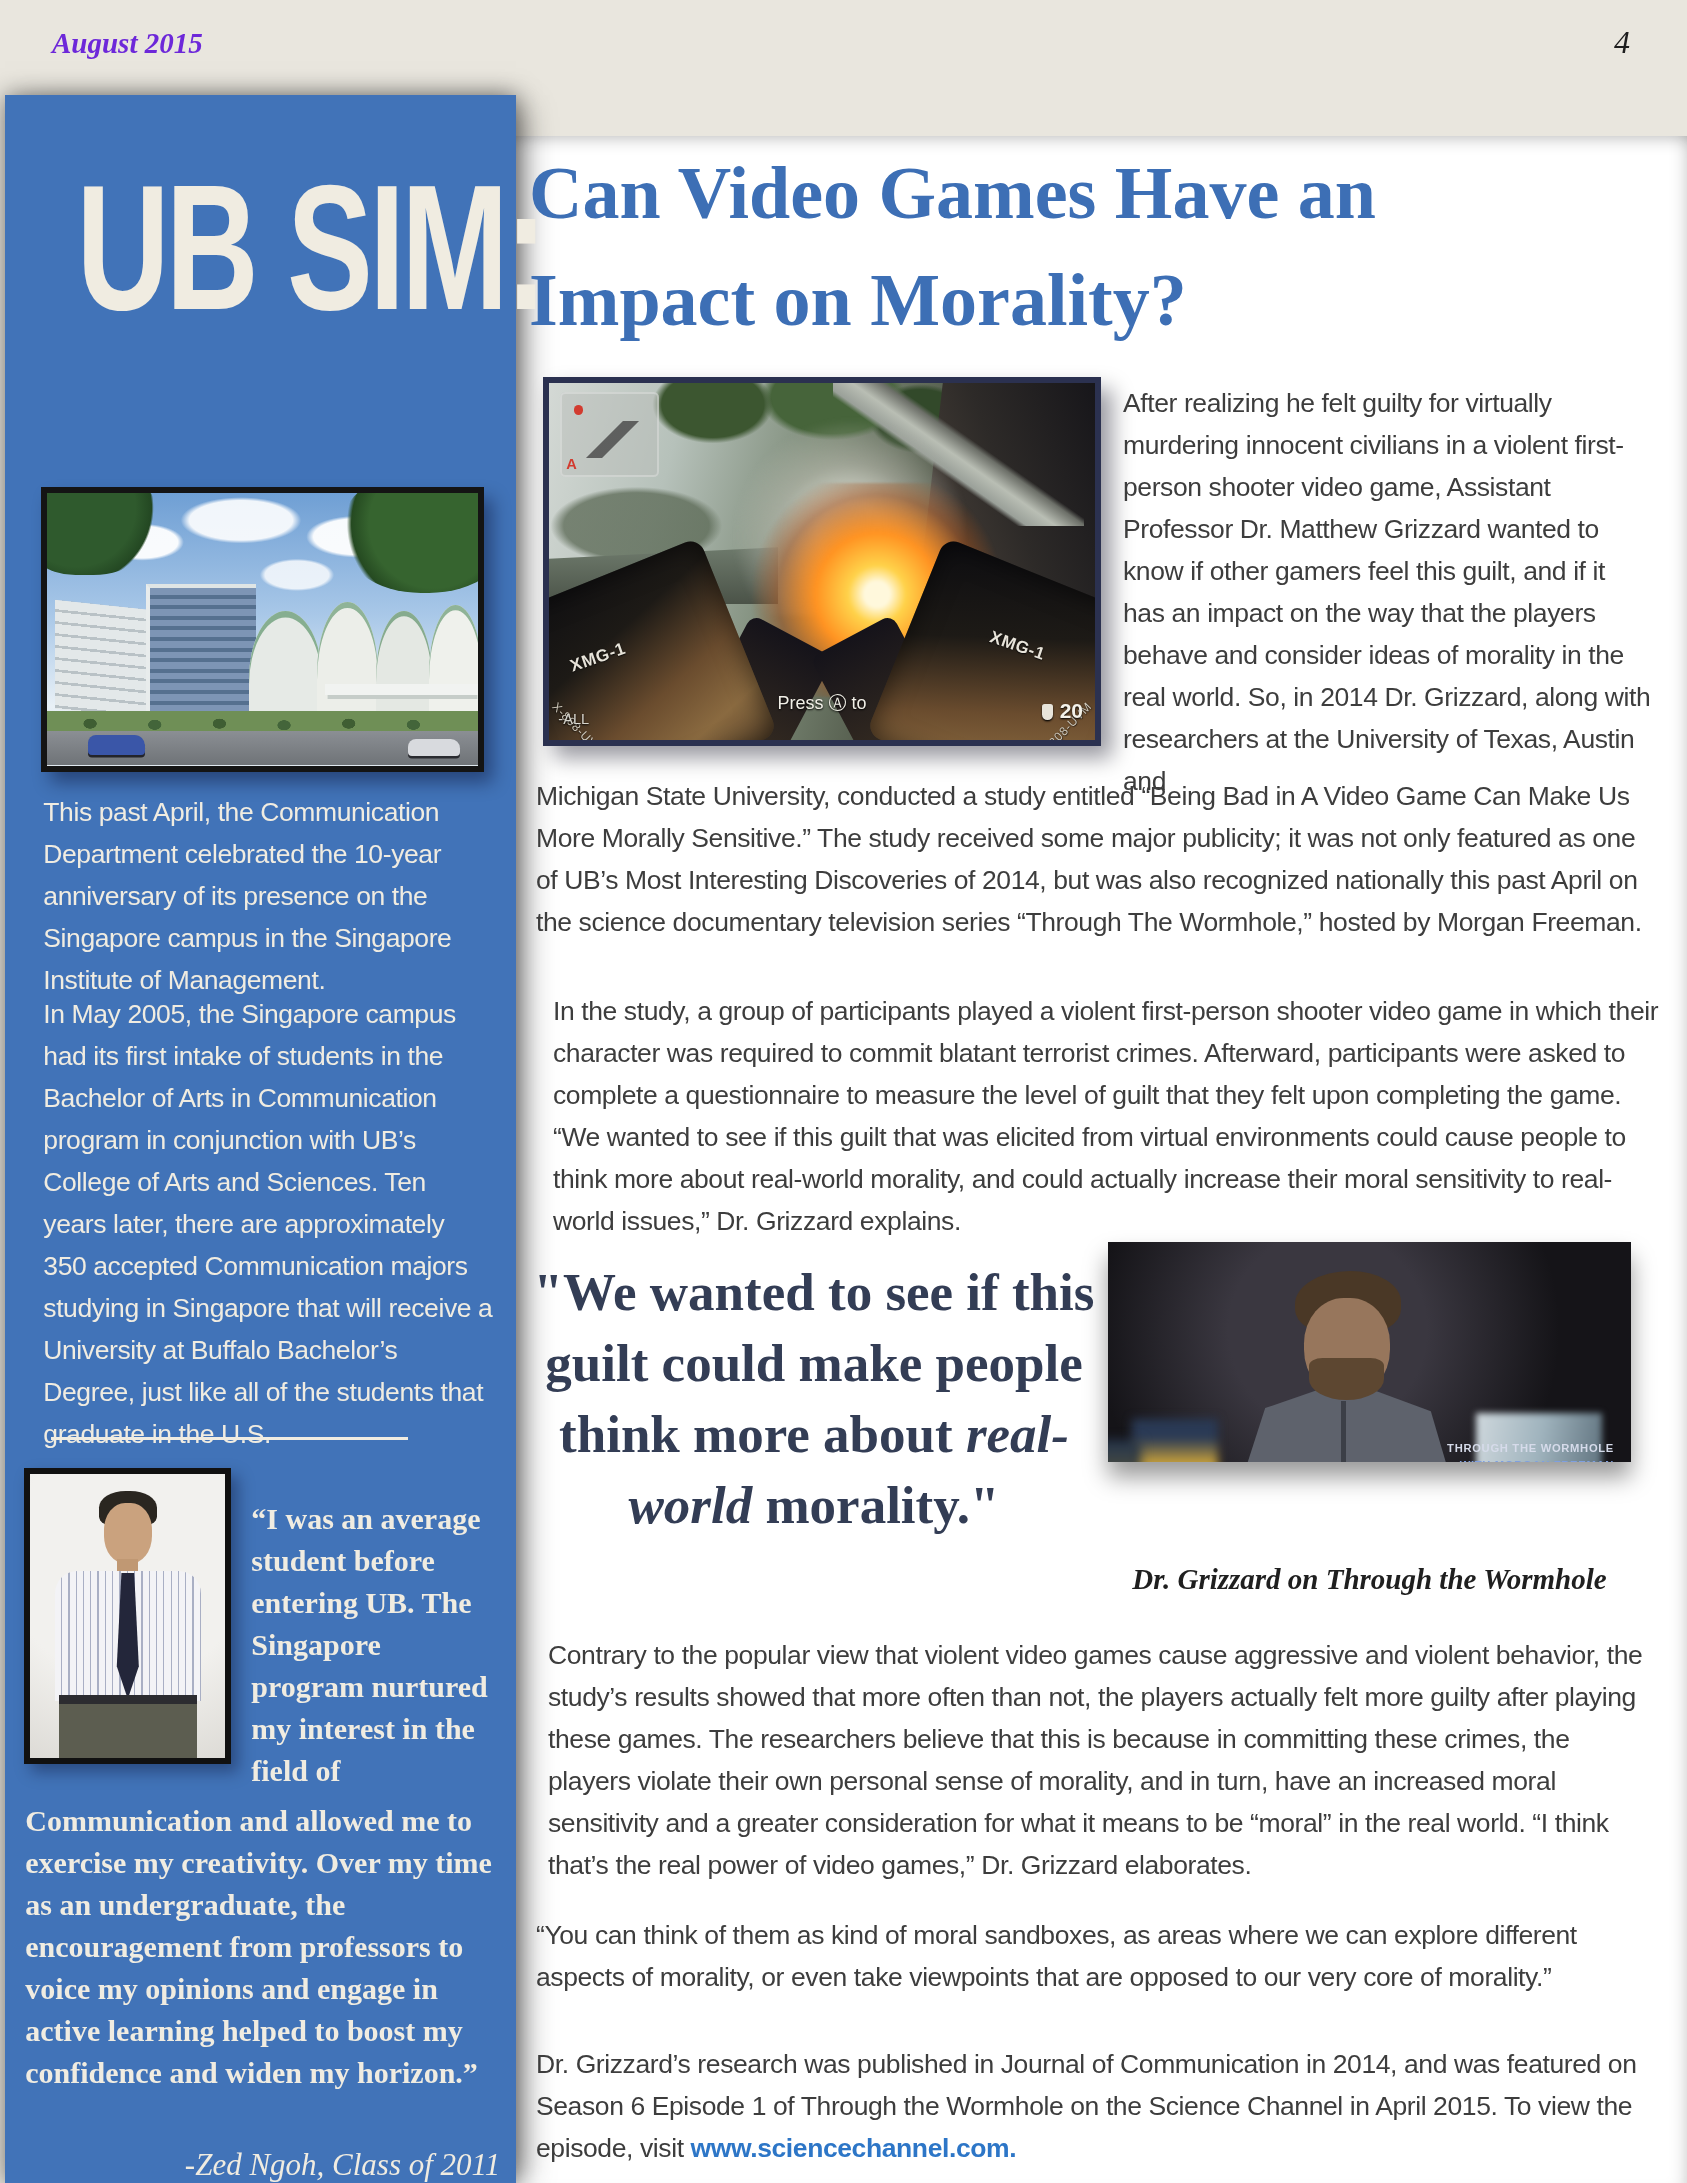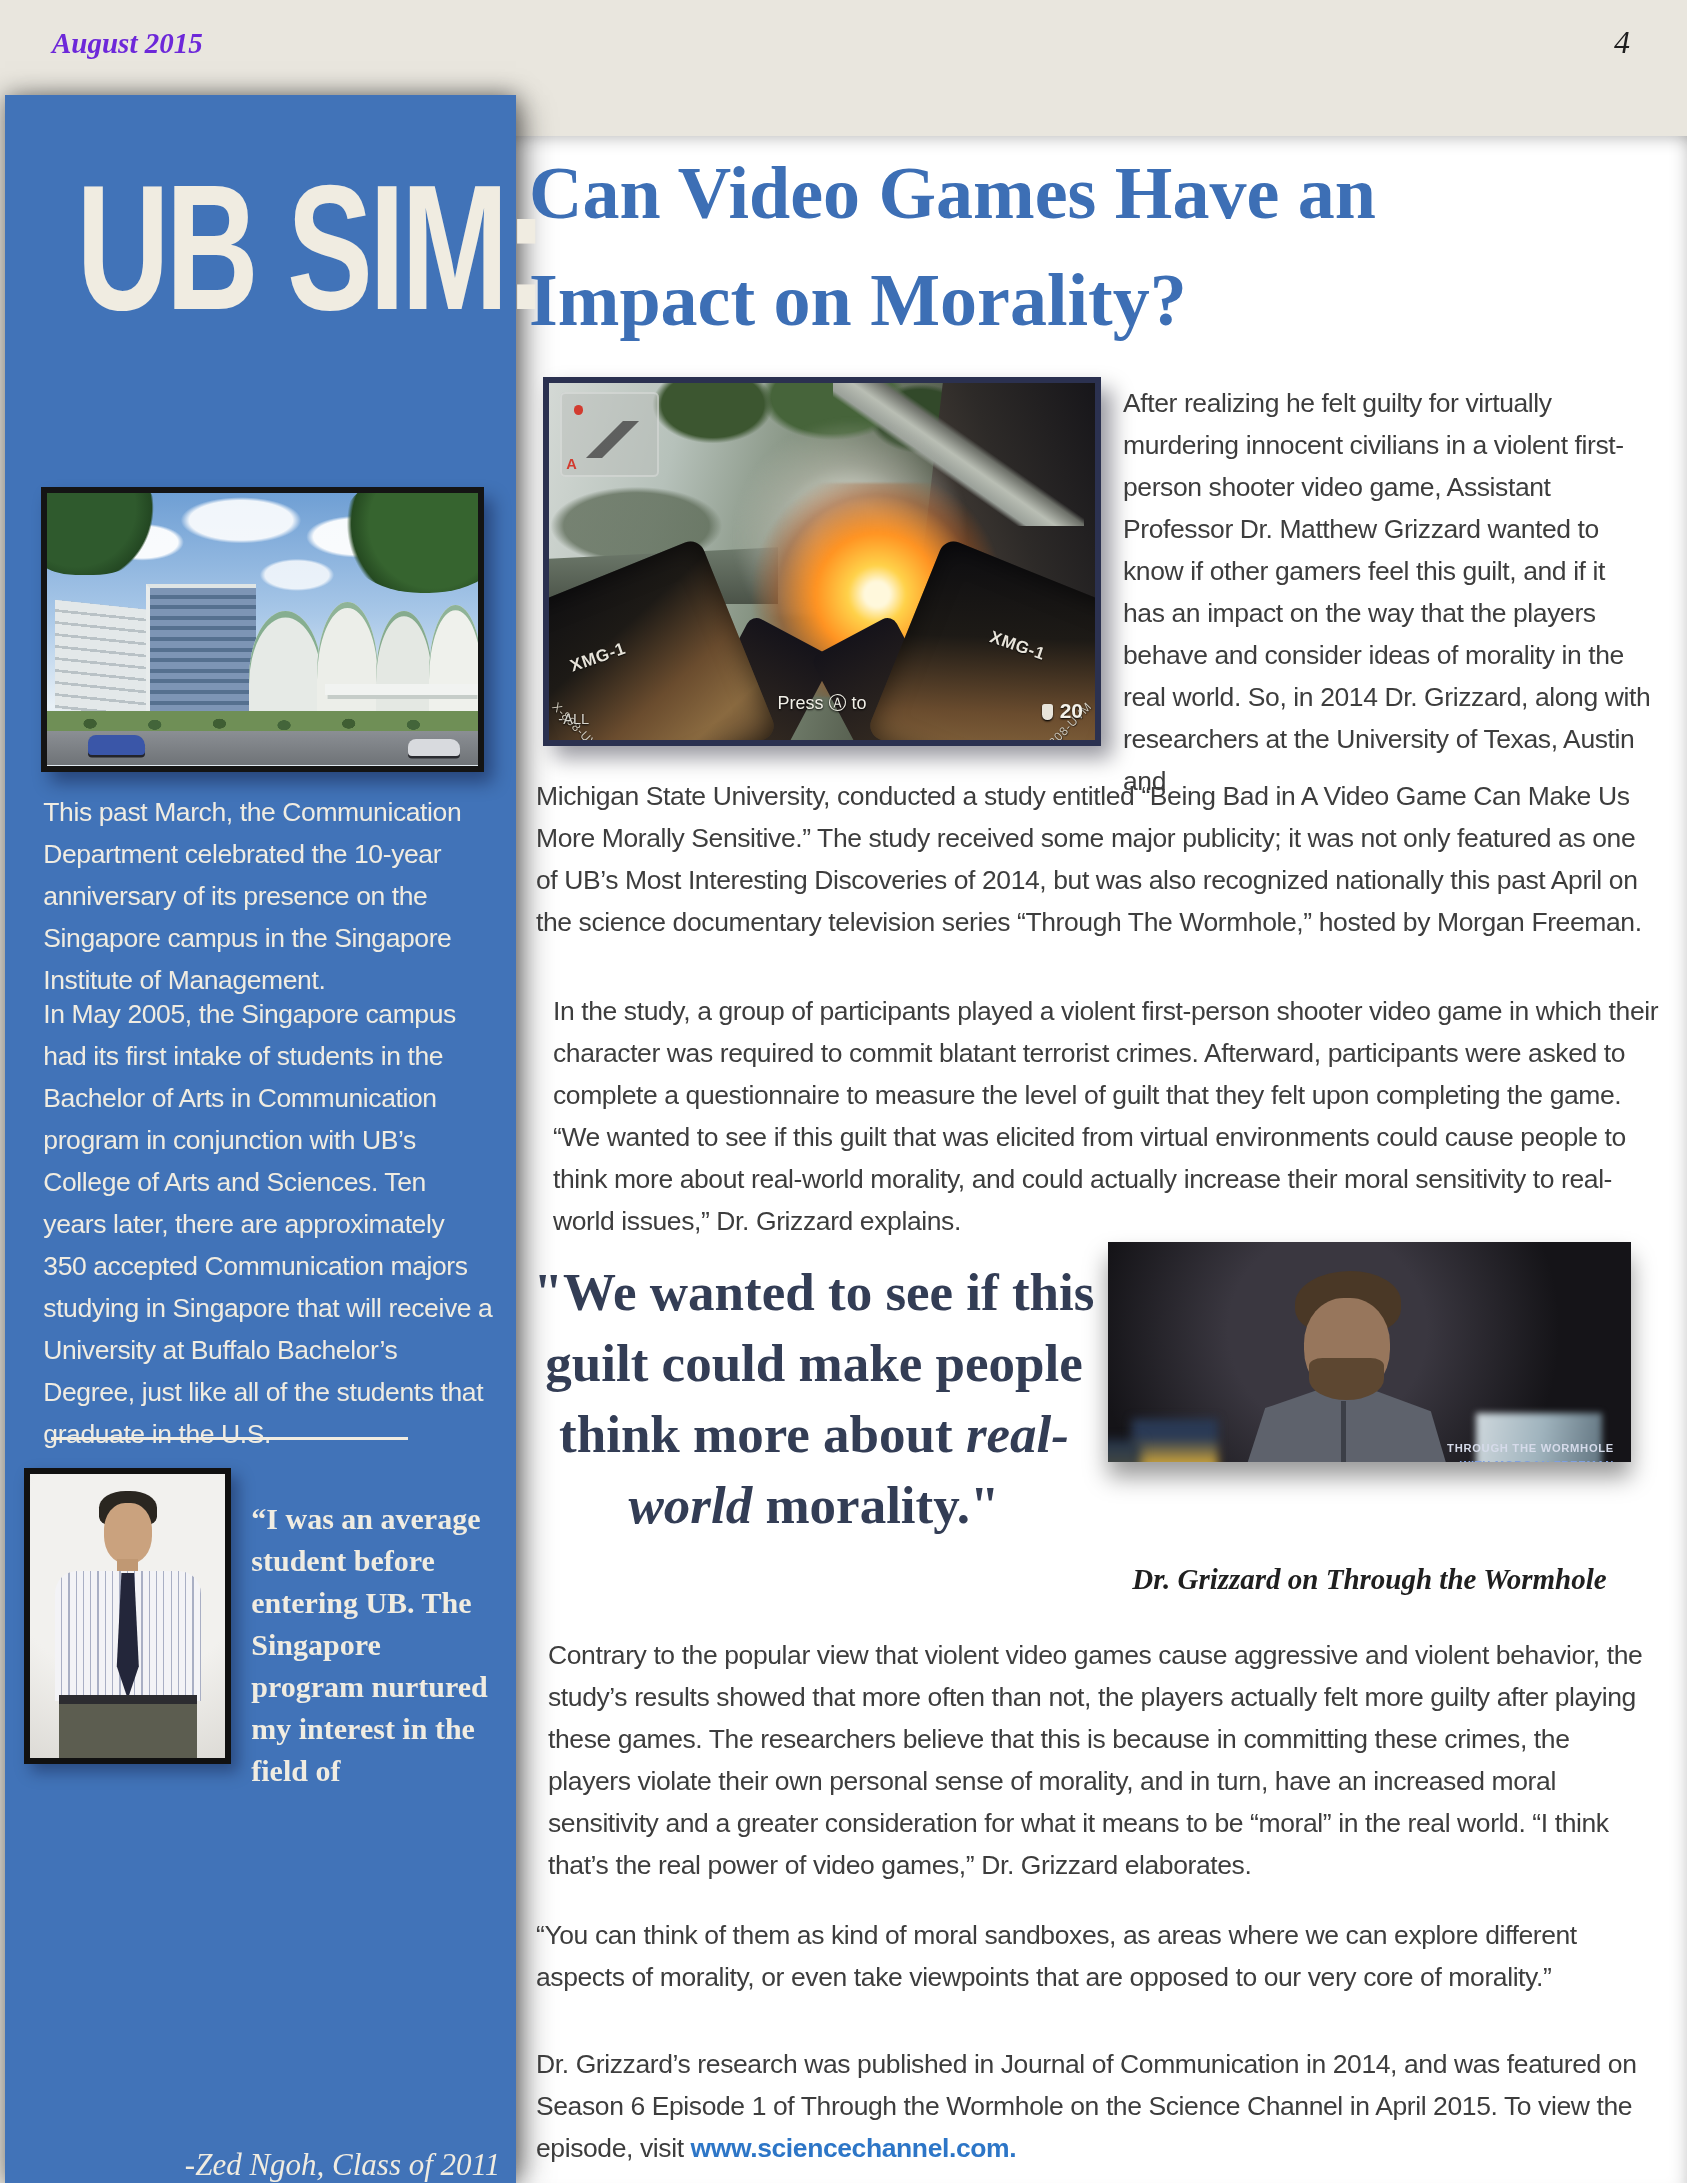--- a/index.html
+++ b/index.html
@@ -278,37 +278,38 @@
       <div class="campus-bldg-arch3"></div>
       <div class="campus-skybridge"></div>
       <div class="campus-lawn"></div>
       <div class="campus-road"></div>
       <div class="campus-car-blue"></div>
       <div class="campus-car-white"></div>
       <div class="campus-tree-left"></div>
       <div class="campus-tree-right"></div>
     </div>
 
-    <div class="sidebar-para" style="top:696px;">This past March, the Communication Department celebrated the 10-year anniversary of its presence on the Singapore campus in the Singapore Institute of Management.</div>
+    <div class="sidebar-para" style="top:696px;">This past April, the Communication Department celebrated the 10-year anniversary of its presence on the Singapore campus in the Singapore Institute of Management.</div>
     <div class="sidebar-para" style="top:898px;">In May 2005, the Singapore campus had its first intake of students in the Bachelor of Arts in Communication program in conjunction with UB’s College of Arts and Sciences.  Ten years later, there are approximately 350 accepted Communication majors studying in Singapore that will receive a University at Buffalo Bachelor’s Degree, just like all of the students that graduate in the U.S.</div>
 
     <div class="sidebar-divider"></div>
 
     <div class="zed-photo">
       <div class="zed-bg"></div>
       <div class="zed-hair"></div>
       <div class="zed-face"></div>
       <div class="zed-neck"></div>
       <div class="zed-shirt"></div>
       <div class="zed-tie"></div>
       <div class="zed-belt"></div>
       <div class="zed-pants"></div>
     </div>
 
     <div class="sidebar-quote quote-narrow">“I was an average student before entering UB.  The Singapore program nurtured my interest in the field of</div>
+    <div class="sidebar-quote quote-wide">Communication and allowed me to exercise my creativity.  Over my time as an undergraduate, the encouragement from professors to voice my opinions and engage in active learning helped to boost my confidence and widen my horizon.”</div>
 
     <div class="sidebar-attribution">-Zed Ngoh, Class of 2011 Valedictorian</div>
   </div>
 
   <div class="article-title">
     <div>Can Video Games Have an</div>
     <div>Impact on Morality?</div>
   </div>
 
   <div class="game-photo">

